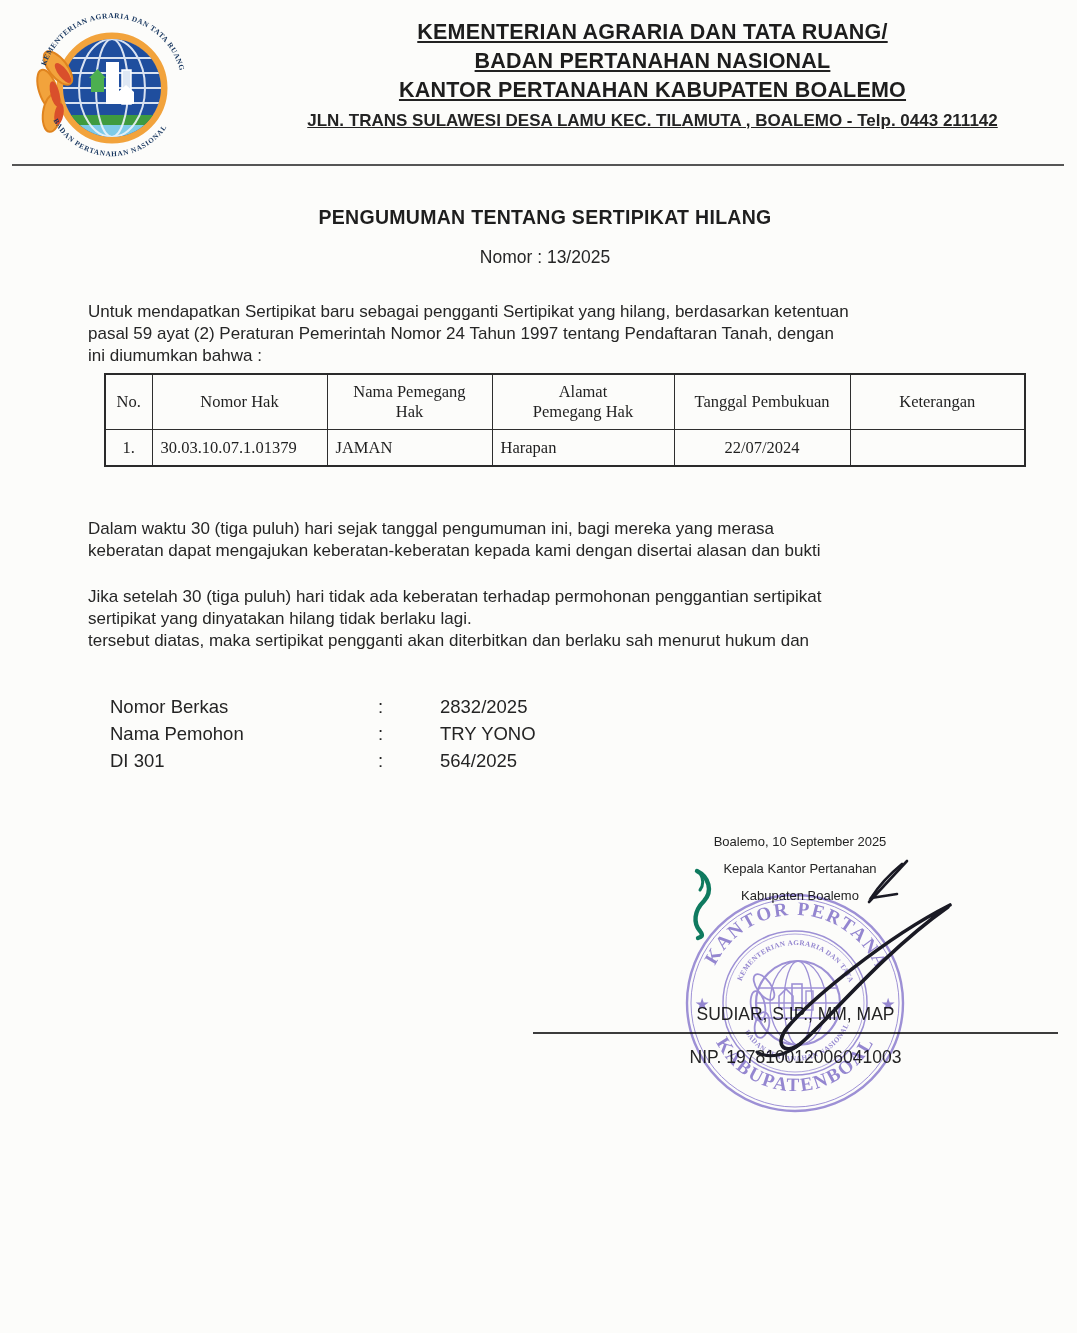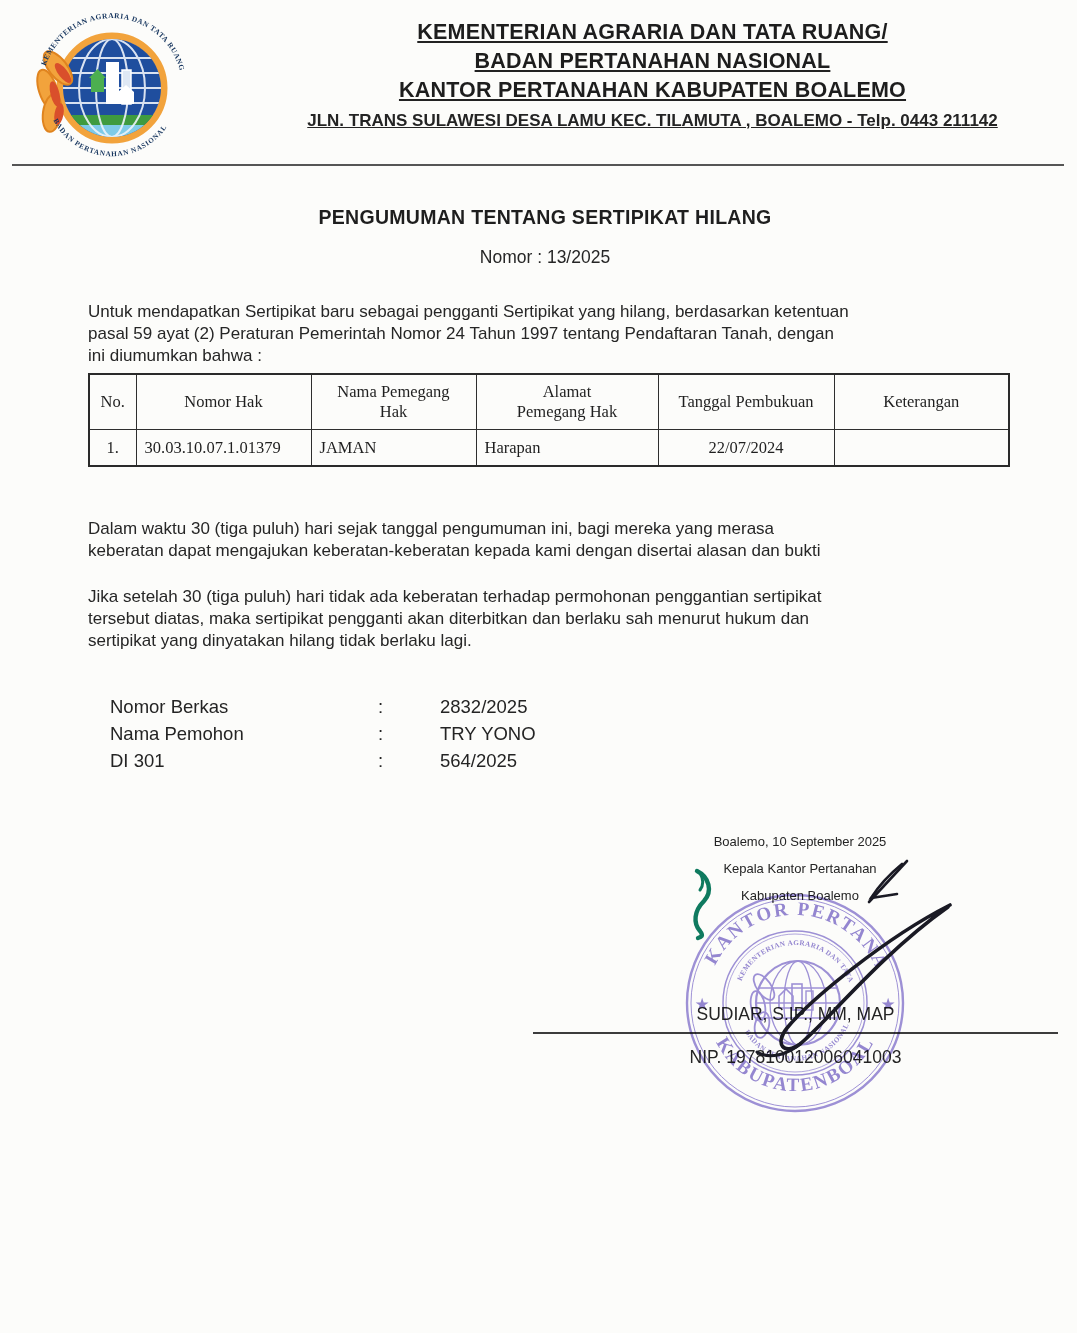--- a/index.html
+++ b/index.html
@@ -21,21 +21,21 @@
     font-weight:700;font-size:19.5px;letter-spacing:.3px;color:#1e1e1e;}
   .doc-number{position:absolute;left:0;top:247px;width:1090px;text-align:center;
     font-size:17.5px;color:#262626;}
 
   
   .para{position:absolute;left:88px;width:920px;font-size:17px;color:#262626;}
   .para .ln{line-height:22px;height:22px;white-space:nowrap;}
   #p1{top:301px;} #p2{top:518px;} #p3{top:586px;}
 
   
-  .tbl-wrap{position:absolute;left:88px;top:373px;}
+  .tbl-wrap{position:absolute;left:104px;top:373px;}
   table.ann{border-collapse:collapse;table-layout:fixed;
     font-family:"Liberation Serif", serif;color:#1f1f1f;}
   table.ann th,table.ann td{border:1.6px solid #2e2e2e;}
   table.ann{border:2.2px solid #2a2a2a;}
   table.ann th{height:54px;font-weight:400;font-size:16.5px;vertical-align:middle;text-align:center;padding:0 4px;}
   table.ann td{height:35px;font-size:16.5px;vertical-align:middle;padding:0 8px;}
   .th-narrow{display:block;max-width:118px;margin:0 auto;line-height:20px;}
   td.c{text-align:center;padding:0 2px;}
 
   
@@ -166,22 +166,22 @@
       </tbody>
     </table>
   </div>
 
   <div id="p2" class="para">
     <div class="ln">Dalam waktu 30 (tiga puluh) hari sejak tanggal pengumuman ini, bagi mereka yang merasa</div>
     <div class="ln">keberatan dapat mengajukan keberatan-keberatan kepada kami dengan disertai alasan dan bukti</div>
   </div>
   <div id="p3" class="para">
     <div class="ln">Jika setelah 30 (tiga puluh) hari tidak ada keberatan terhadap permohonan penggantian sertipikat</div>
+    <div class="ln">sertipikat yang dinyatakan hilang tidak berlaku lagi.</div>
     <div class="ln">tersebut diatas, maka sertipikat pengganti akan diterbitkan dan berlaku sah menurut hukum dan</div>
-    <div class="ln">sertipikat yang dinyatakan hilang tidak berlaku lagi.</div>
   </div>
 
   <div class="details">
     <div class="drow">
       <span class="dlabel">Nomor Berkas</span><span class="dcolon">:</span><span class="dvalue">2832/2025</span>
     </div>
     <div class="drow">
       <span class="dlabel">Nama Pemohon</span><span class="dcolon">:</span><span class="dvalue">TRY YONO</span>
     </div>
     <div class="drow">

